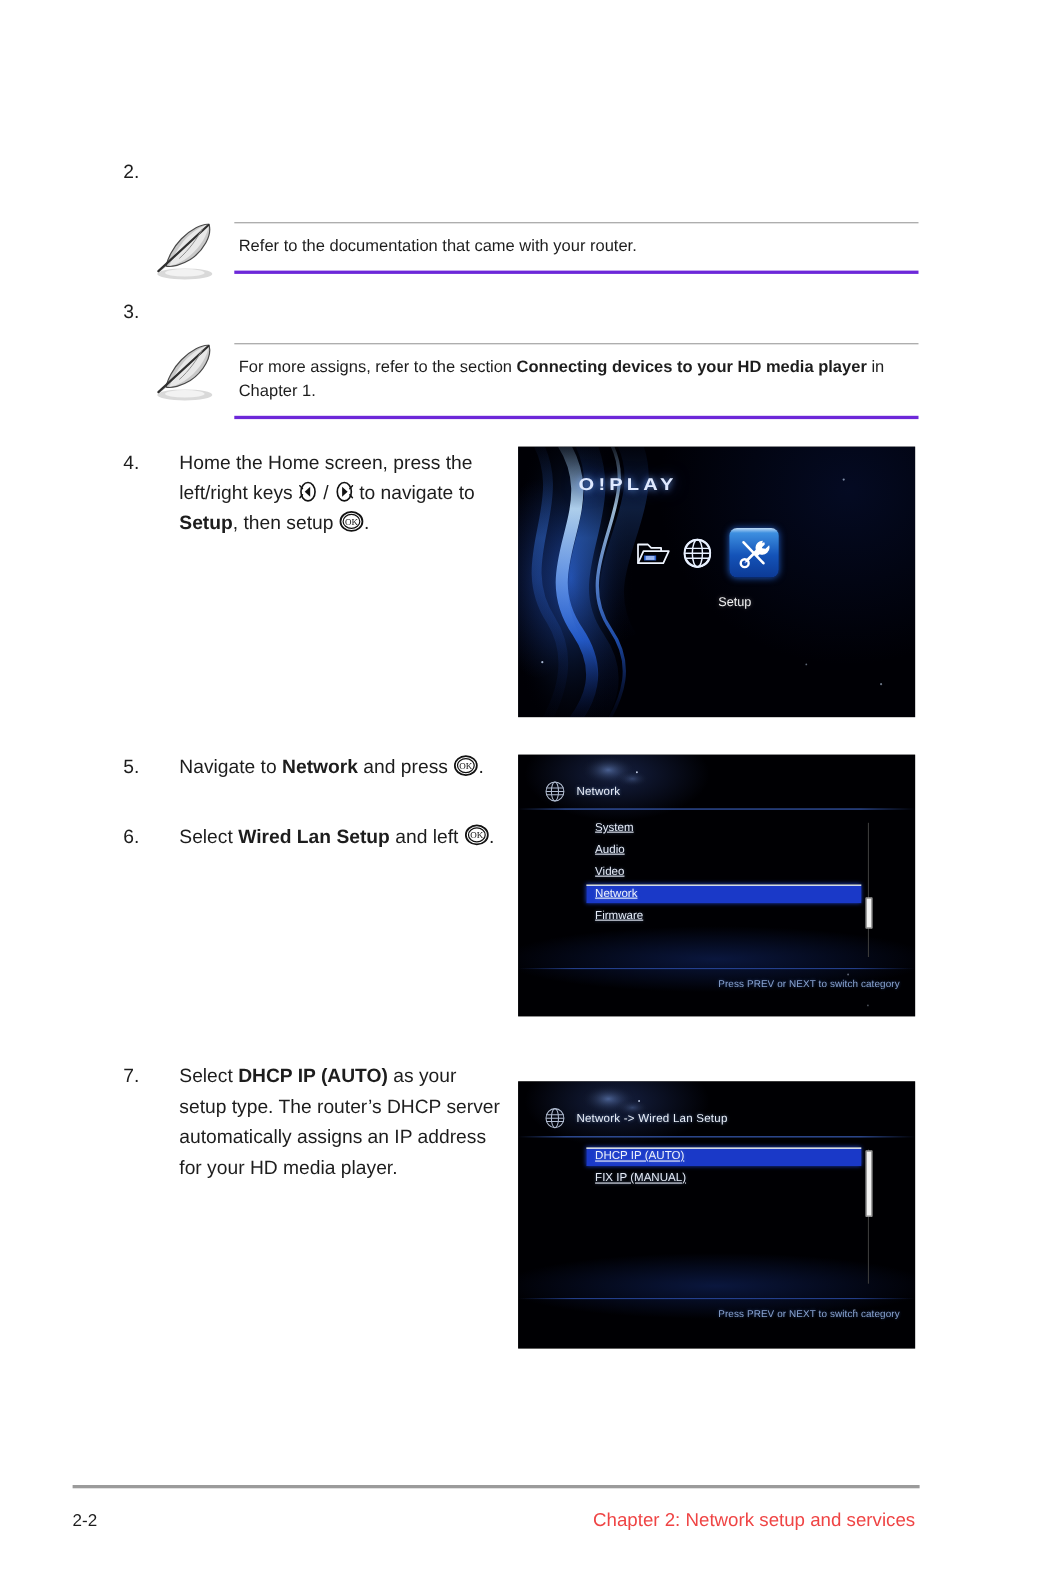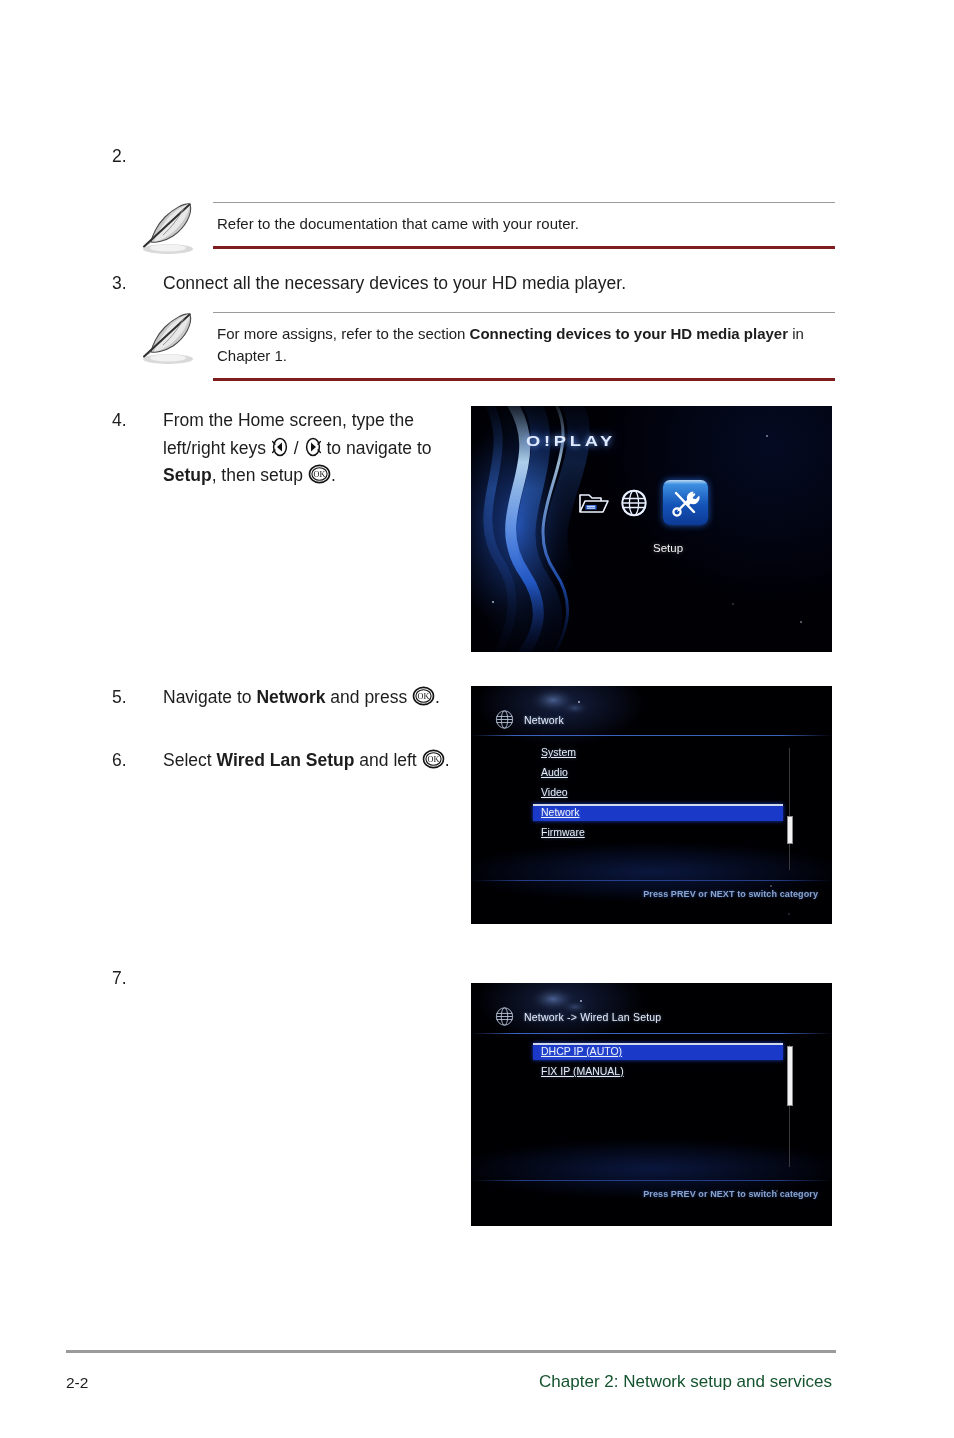--- a/index.html
+++ b/index.html
@@ -61,21 +61,21 @@
     top: 0;
     width: 66px;
     height: 62px;
   }
   .note-icon svg { display: block; }
   .note-box {
     position: absolute;
     left: 78px;
     top: 6px;
     border-top: 1px solid #9b9b9b;
-    border-bottom: 3px solid #7f1d1d;
+    border-bottom: 3px solid #6d28d9;
     box-sizing: border-box;
   }
   .note-text {
     font-size: 15px;
     line-height: 22px;
     color: #1d1d1d;
     padding: 10px 4px 11px 4px;
   }
   .note-text b { font-weight: bold; }
 
@@ -208,21 +208,20 @@
     background: linear-gradient(90deg, rgba(20,40,110,0) 0%, rgba(45,80,175,.75) 14%, rgba(45,80,175,.75) 85%, rgba(20,40,110,0) 100%);
   }
   .foot-hint {
     position: absolute;
     right: 14px;
     color: #93b0e0;
     font-size: 9px;
     letter-spacing: .1px;
     text-shadow: 0 0 3px rgba(90,140,240,.5);
     opacity: .92;
-    font-weight: bold;
   }
 
   
   .footer-rule {
     position: absolute;
     left: 66px;
     top: 1350px;
     width: 770px;
     height: 3px;
     background: #9b9b9b;
@@ -232,21 +231,21 @@
     left: 66px;
     top: 1374px;
     font-size: 15.5px;
     color: #1d1d1d;
   }
   .footer-right {
     position: absolute;
     right: 122px;
     top: 1372px;
     font-size: 17px;
-    color: #14532d;
+    color: #ef4444;
   }
 </style>
 </head>
 <body>
 
 <div class="page">
 
   <div class="step" style="left:112px; top:143px; width:740px;">
     <div class="step-num">2.</div>
   </div>
@@ -263,21 +262,20 @@
         <path d="M49 12 C44 21 37 31 28 39" stroke="#8d8d8d" stroke-width="0.9" fill="none"></path>
       </svg>
     </div>
     <div class="note-box" style="width:622px;">
       <div class="note-text">Refer to the documentation that came with your router.</div>
     </div>
   </div>
 
   <div class="step" style="left:112px; top:270px; width:740px;">
     <div class="step-num">3.</div>
-    <div class="step-body">Connect all the necessary devices to your HD media player.</div>
   </div>
 
   <div class="note" style="left:135px; top:306px; width:700px;">
     <div class="note-icon">
       <svg width="66" height="62" viewBox="0 0 66 62">
         <ellipse cx="33" cy="53" rx="25" ry="5" fill="#d9d9d9"></ellipse>
         <ellipse cx="33" cy="52" rx="18" ry="3.4" fill="#f2f2f2"></ellipse>
         <path d="M55 8 C58 18 50 32 38 40 C30 45 21 47 16 46 C17 40 22 29 30 21 C38 13 49 7 55 8 Z" fill="#c9c9c9" stroke="#4a4a4a" stroke-width="1.1"></path>
         <path d="M55 8 C54 17 47 29 37 37 C31 42 24 45 19 45.6 C22 38 28 27 35 20 C42 13 50 8.5 55 8 Z" fill="#e8e8e8" stroke="none"></path>
         <path d="M54.5 8.5 L9 50.5" stroke="#2f2f2f" stroke-width="2" stroke-linecap="round"></path>
@@ -286,21 +284,21 @@
       </svg>
     </div>
     <div class="note-box" style="width:622px;">
       <div class="note-text"><span>For more assigns, refer to the section </span><b>Connecting devices to your HD media player</b><span> in Chapter 1.</span></div>
     </div>
   </div>
 
   <div class="step" style="left:112px; top:407px; width:350px;">
     <div class="step-num">4.</div>
     <div class="step-body">
-      <span>From the Home screen, type the</span>
+      <span>Home the Home screen, press the</span>
       <span>left/right keys</span>
       <span class="key">
         <svg width="18" height="20" viewBox="0 0 18 20">
           <ellipse cx="9" cy="10" rx="6.4" ry="8.4" fill="#fff" stroke="#121212" stroke-width="1.5"></ellipse>
           <path d="M11 5.5 L6 10 L11 14.5 Z" fill="#121212"></path>
           <path d="M1.6 4.5 L4 7.2" stroke="#121212" stroke-width="1.3" stroke-linecap="round"></path>
           <path d="M1.6 15.5 L4 12.8" stroke="#121212" stroke-width="1.3" stroke-linecap="round"></path>
         </svg>
       </span>
       <span>/</span>
@@ -473,20 +471,25 @@
 
     <div class="scrollbar" style="left:318px; top:62px; height:122px;"></div>
     <div class="scrollthumb" style="left:316px; top:130px; height:28px;"></div>
 
     <div class="foot-rule" style="top:194px;"></div>
     <div class="foot-hint" style="top:203px;">Press PREV or NEXT to switch category</div>
   </div>
 
   <div class="step" style="left:112px; top:965px; width:350px;">
     <div class="step-num">7.</div>
+    <div class="step-body">
+      <span>Select</span>
+      <b>DHCP IP (AUTO)</b>
+      <span>as your setup type. The router’s DHCP server automatically assigns an IP address for your HD media player.</span>
+    </div>
   </div>
 
   <div class="shot" style="left:471px; top:971px; width:361px; height:243px;margin-top:12px;">
     <div class="menu-bg"></div>
     <svg class="swirl" width="361" height="243" viewBox="0 0 361 243">
       <defs>
         <radialGradient id="neb2" cx="50%" cy="50%" r="50%">
           <stop offset="0%" stop-color="#8fb6ff" stop-opacity=".45"></stop>
           <stop offset="100%" stop-color="#000" stop-opacity="0"></stop>
         </radialGradient>

